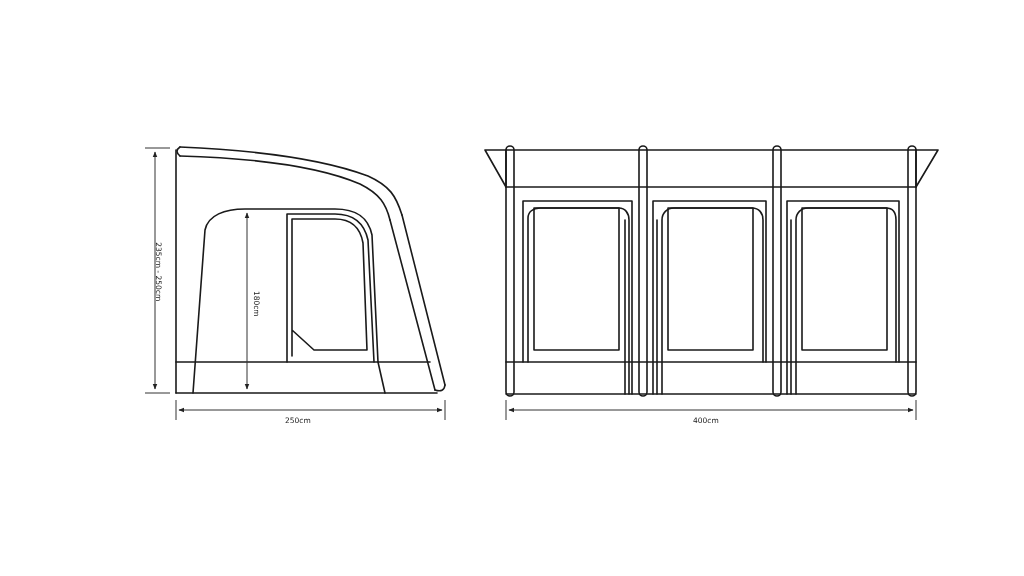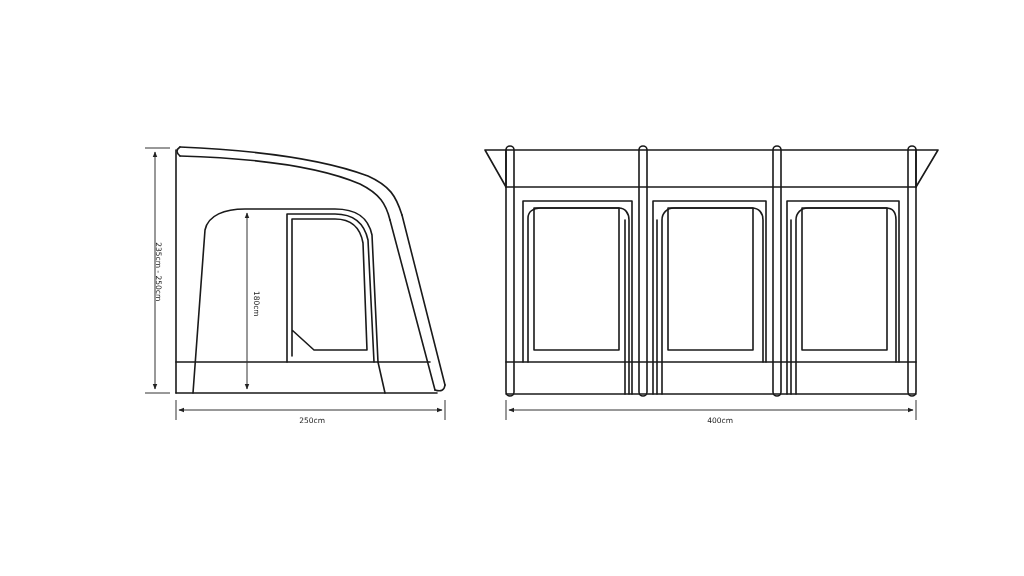--- a/index.html
+++ b/index.html
@@ -120,15 +120,15 @@
     <line class="thin" x1="506" y1="400" x2="506" y2="420"></line>
     <line class="thin" x1="916" y1="400" x2="916" y2="420"></line>
     <line class="thin" x1="509" y1="410" x2="913" y2="410" marker-start="url(#arrow)" marker-end="url(#arrow)"></line>
   </g>
 </svg>
 
 <div class="label vertical" style="left:128px; top:268px; width:60px; text-align:center;">235cm - 250cm</div>
 
 <div class="label vertical" style="left:236px; top:300px; width:40px; text-align:center;">180cm</div>
 
-<div class="label" style="left:285px; top:417px; width:40px; text-align:right;">250cm</div>
+<div class="label" style="left:285px; top:417px; width:40px; text-align:left;">250cm</div>
 
-<div class="label" style="left:693px; top:417px; width:40px; text-align:right;">400cm</div>
+<div class="label" style="left:693px; top:417px; width:40px; text-align:left;">400cm</div>
 
 </body></html>

